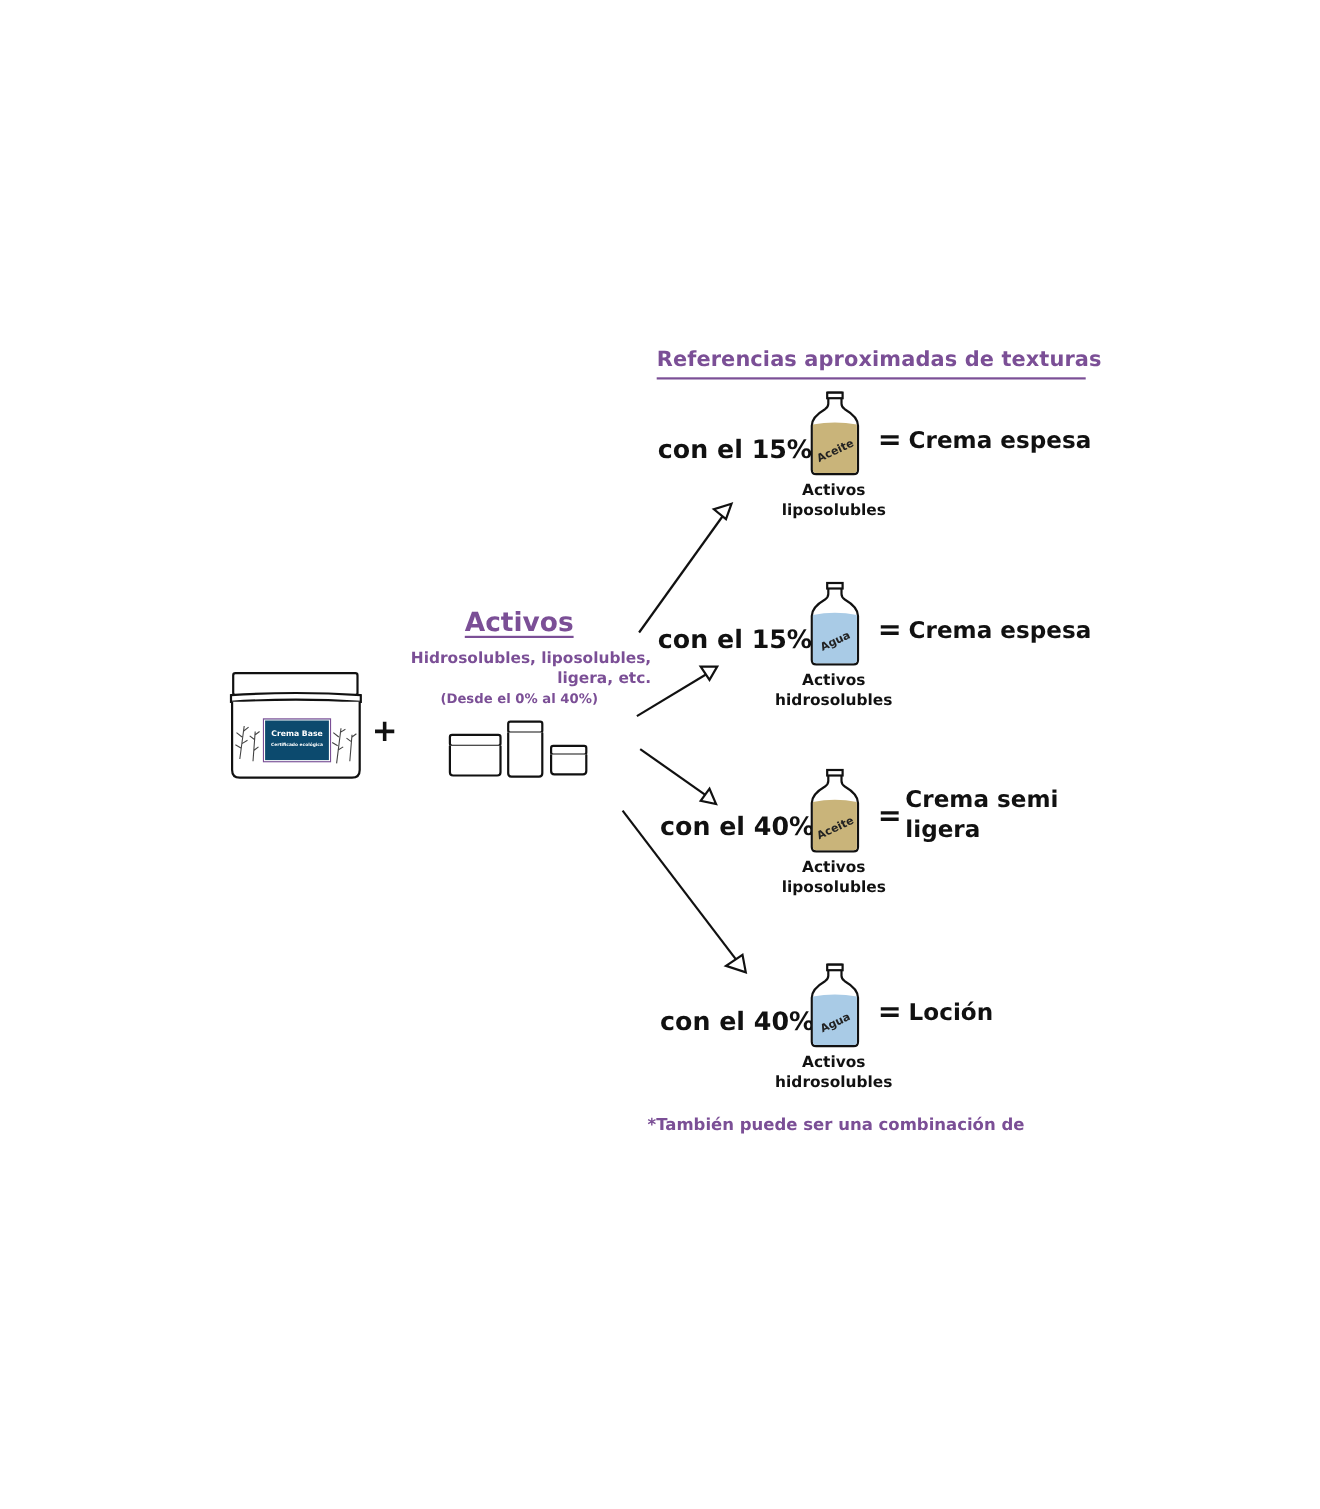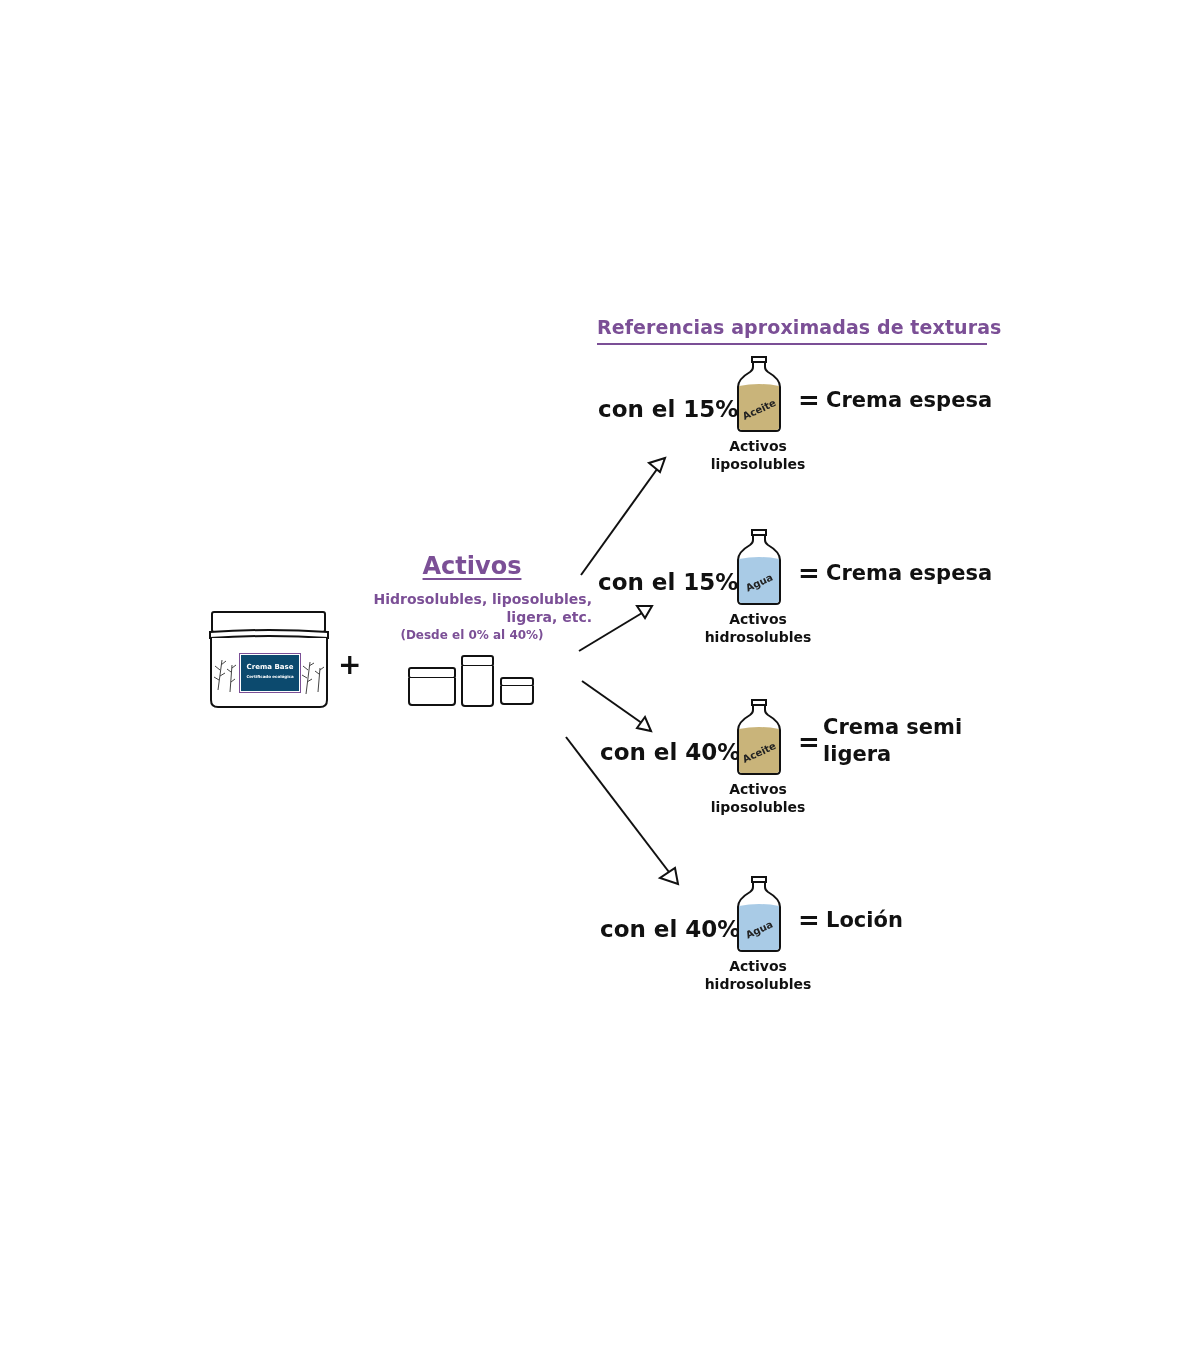--- a/index.html
+++ b/index.html
@@ -148,13 +148,14 @@
         </div>
         <div class="abs eq" style="left:798px;top:905px;">=</div>
         <div class="abs result" style="left:826px;top:908px;">
           <div>Loción</div>
 
         </div>
       </div>
   </div>
 
 <div class="abs footnote">
+  <div>*También puede ser una combinación de</div>
 </div>
 
 </body></html>

